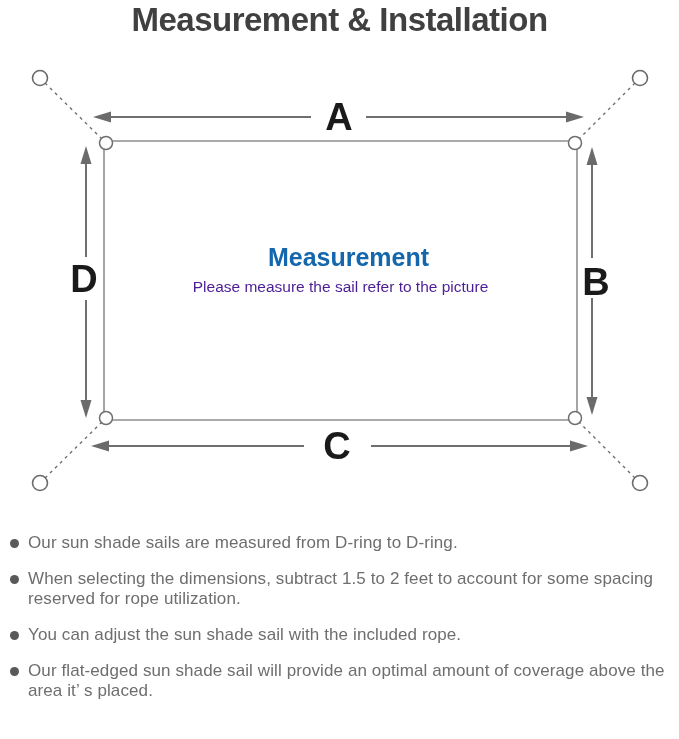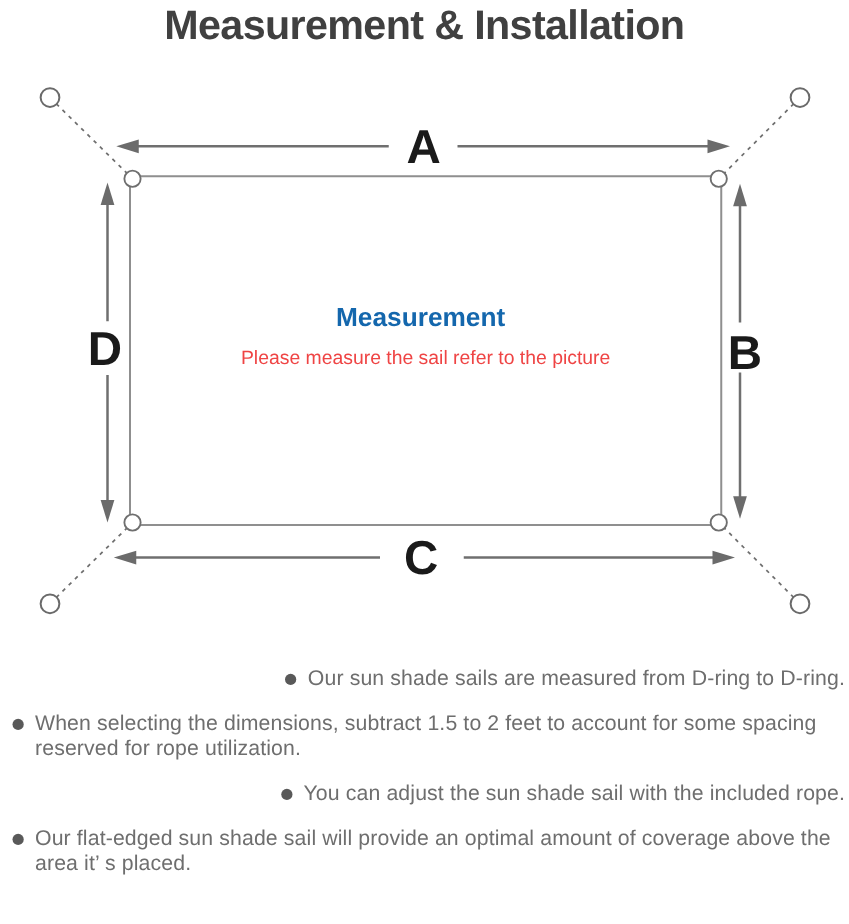--- a/index.html
+++ b/index.html
@@ -6,32 +6,32 @@
   body{
     width:679px;height:739px;background:#ffffff;position:relative;overflow:hidden;
     font-family:"Liberation Sans","DejaVu Sans",sans-serif;
   }
   .page-title{
     position:absolute;top:1px;left:0;width:679px;text-align:center;
     font-size:33px;font-weight:bold;color:#404040;letter-spacing:-0.5px;
   }
   .diagram-svg{position:absolute;top:0;left:0;}
   .center-title{
-    position:absolute;left:100px;width:473px;top:243px;text-align:center;
-    font-size:21px;font-weight:bold;color:#1467ad;
+    position:absolute;left:112px;width:473px;top:243px;text-align:center;
+    font-size:25px;font-weight:bold;color:#1467ad;
   }
   .center-sub{
     position:absolute;left:104px;width:473px;top:278px;text-align:center;
-    font-size:15.5px;color:#ef4444;
+    font-size:15.5px;color:#4c1d95;
   }
   .notes{
     position:absolute;top:529px;left:10px;width:666px;padding:4px 0 0 0;margin:0;
     list-style:none;
   }
-  .note-item{display:flex;margin:0 0 16px 0;justify-content:flex-end;}
+  .note-item{display:flex;margin:0 0 16px 0;}
   .bullet{
     width:9px;height:9px;border-radius:50%;background:#595959;
     margin:6px 9px 0 0;flex:none;
   }
   .note-text{font-size:17px;line-height:20px;color:#6e6e6e;letter-spacing:0.1px;}
   .note-item:nth-child(3) .note-text{max-width:652px;}
   .note-item:nth-child(5) .note-text{max-width:620px;}
   .dim-label{font-size:38px;font-weight:bold;fill:#1a1a1a;}
 </style>
 </head>

